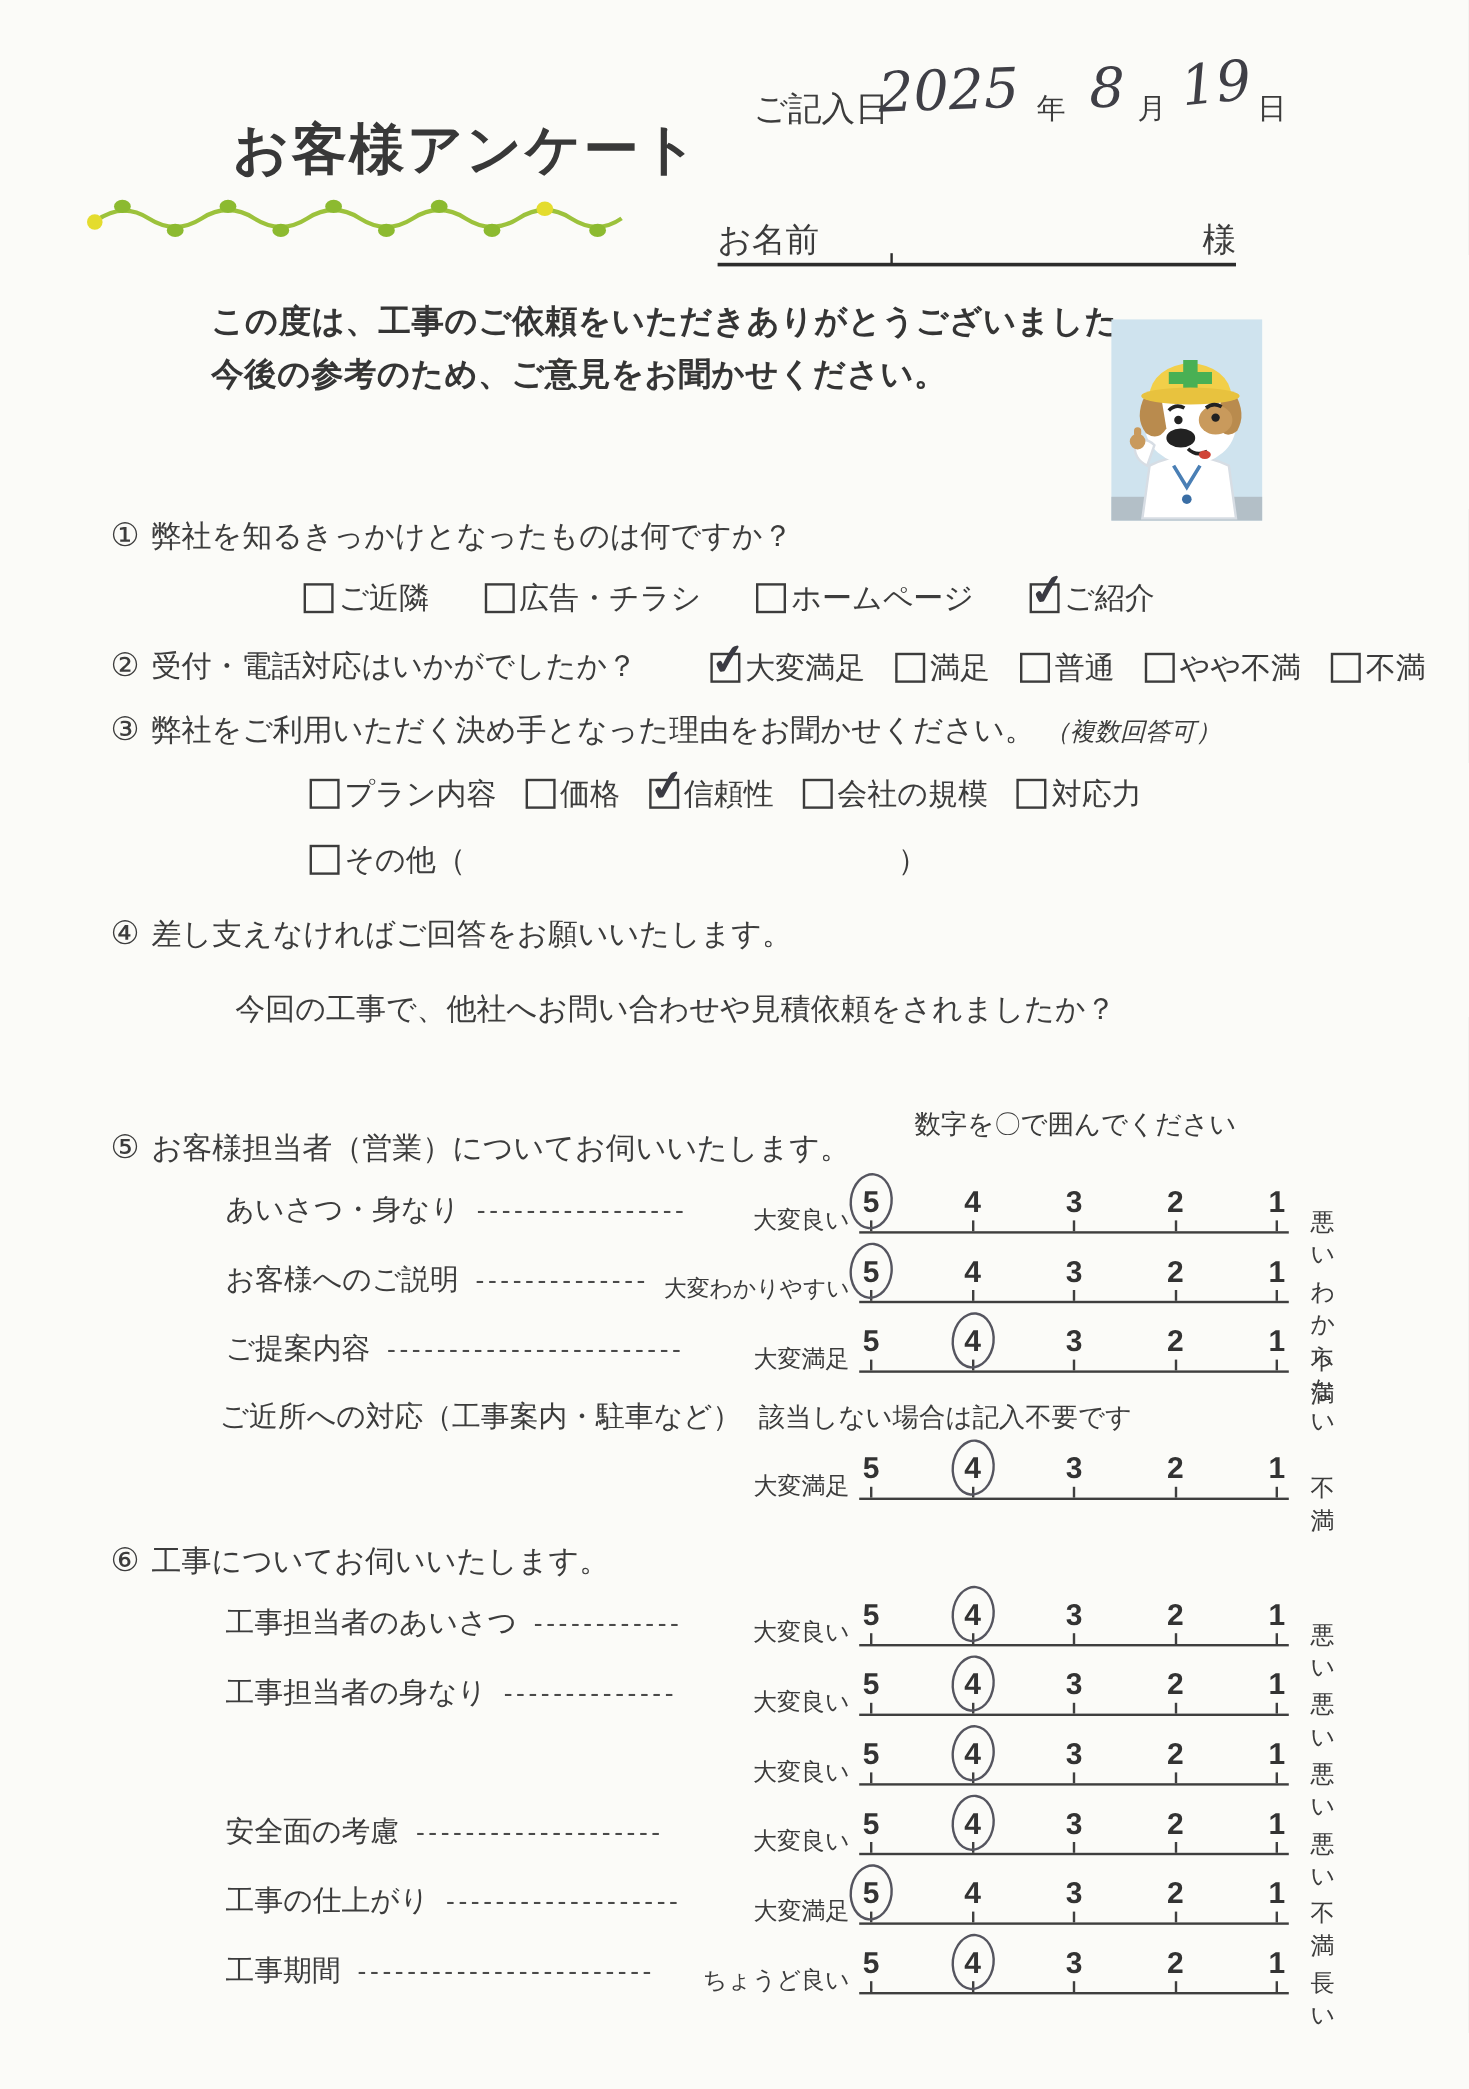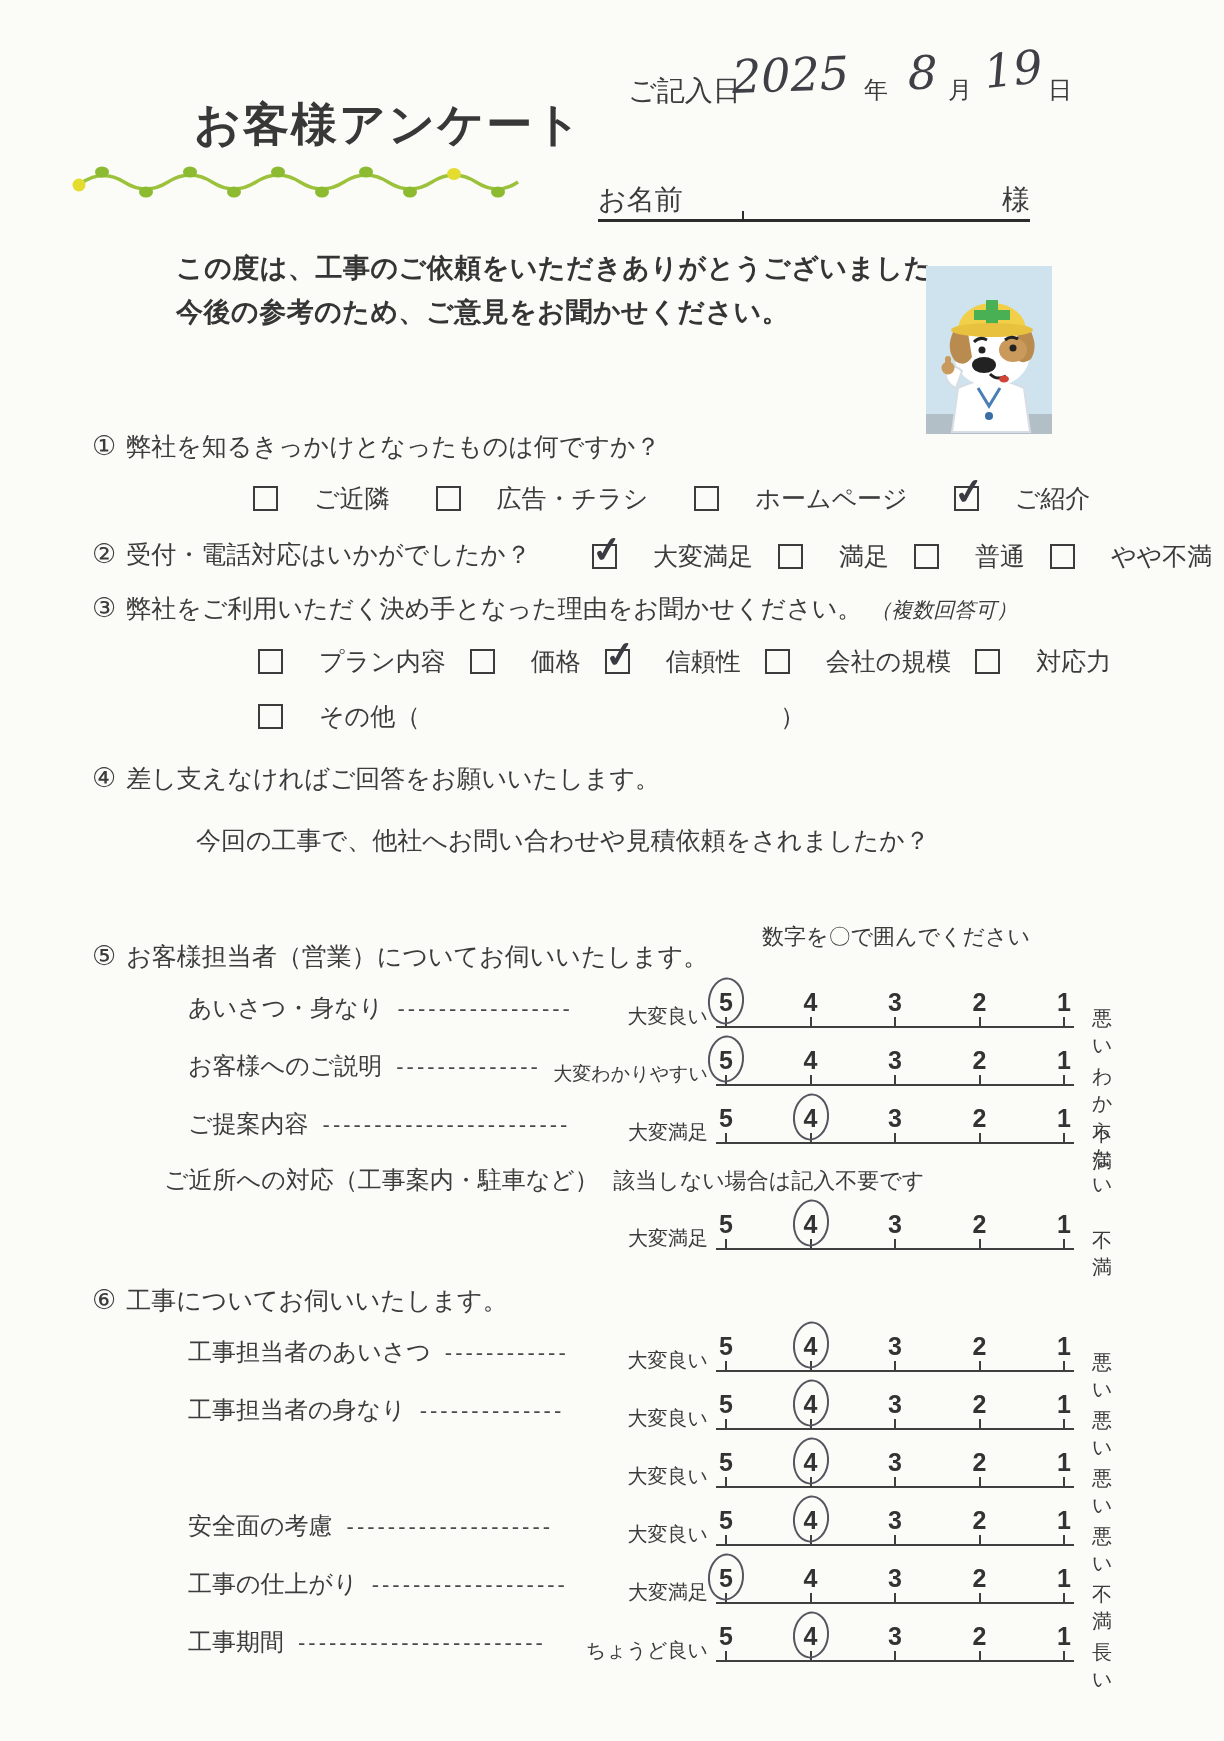--- a/index.html
+++ b/index.html
@@ -16,21 +16,21 @@
   .title{font-size:46px;font-weight:bold;letter-spacing:2px;color:#383838;}
   .name-row{position:absolute;left:598px;top:180px;width:432px;height:39px;border-bottom:3px solid #2c2c2c;
             display:flex;justify-content:space-between;align-items:center;font-size:28px;}
   .name-tick{position:absolute;left:144px;bottom:-1px;width:2px;height:9px;background:#2c2c2c;}
   .intro{font-size:27px;font-weight:bold;letter-spacing:.5px;line-height:44px;color:#353535;}
   
   .qline{font-size:25px;}
   .qnum{font-size:27px;margin-right:10px;}
   .qnote{font-size:21px;margin-left:8px;font-style:italic;}
   .optrow{display:flex;align-items:center;}
-  .opt{display:flex;align-items:center;gap:32px;}
+  .opt{display:flex;align-items:center;}
   .cb{width:21px;height:21px;border:2.5px solid #3c3c3c;display:inline-block;position:relative;margin-right:4px;flex:none;background:transparent;}
   .cb.checked::after{content:"✓";position:absolute;left:-2px;top:-17px;font-size:36px;font-weight:bold;color:#3a3a42;transform:rotate(-6deg);}
   .olabel{font-size:25px;}
   .paren{font-size:25px;}
   .other-space{display:inline-block;width:360px;}
   .instruction{font-size:22px;color:#3a3a3a;}
   
   .rrow{position:absolute;left:0;width:1020px;height:50px;}
   .rlabel{position:absolute;left:188px;top:6px;font-size:24px;}
   .dash{margin-left:14px;letter-spacing:3px;font-size:22px;color:#4a4a4a;}
@@ -286,21 +286,21 @@
           <i class="tick"></i>
         </span>
       <span class="ncell">
           <span class="num">1</span>
           <i class="tick"></i>
         </span>
     </div>
     <span class="ranch">不満</span>
   </div>
 
-  <div class="abs" style="left:164px;top:1164px">
+  <div class="abs" style="left:183px;top:1164px">
     <span style="font-size:24px">ご近所への対応（工事案内・駐車など）</span>
     <span style="font-size:22px;margin-left:10px">該当しない場合は記入不要です</span>
   </div>
   <div class="rrow" style="top:1208px">
     <span class="lanch">大変満足</span>
     <div class="track">
       <span class="ncell">
           <span class="num">5</span>
           <i class="tick"></i>
         </span>

